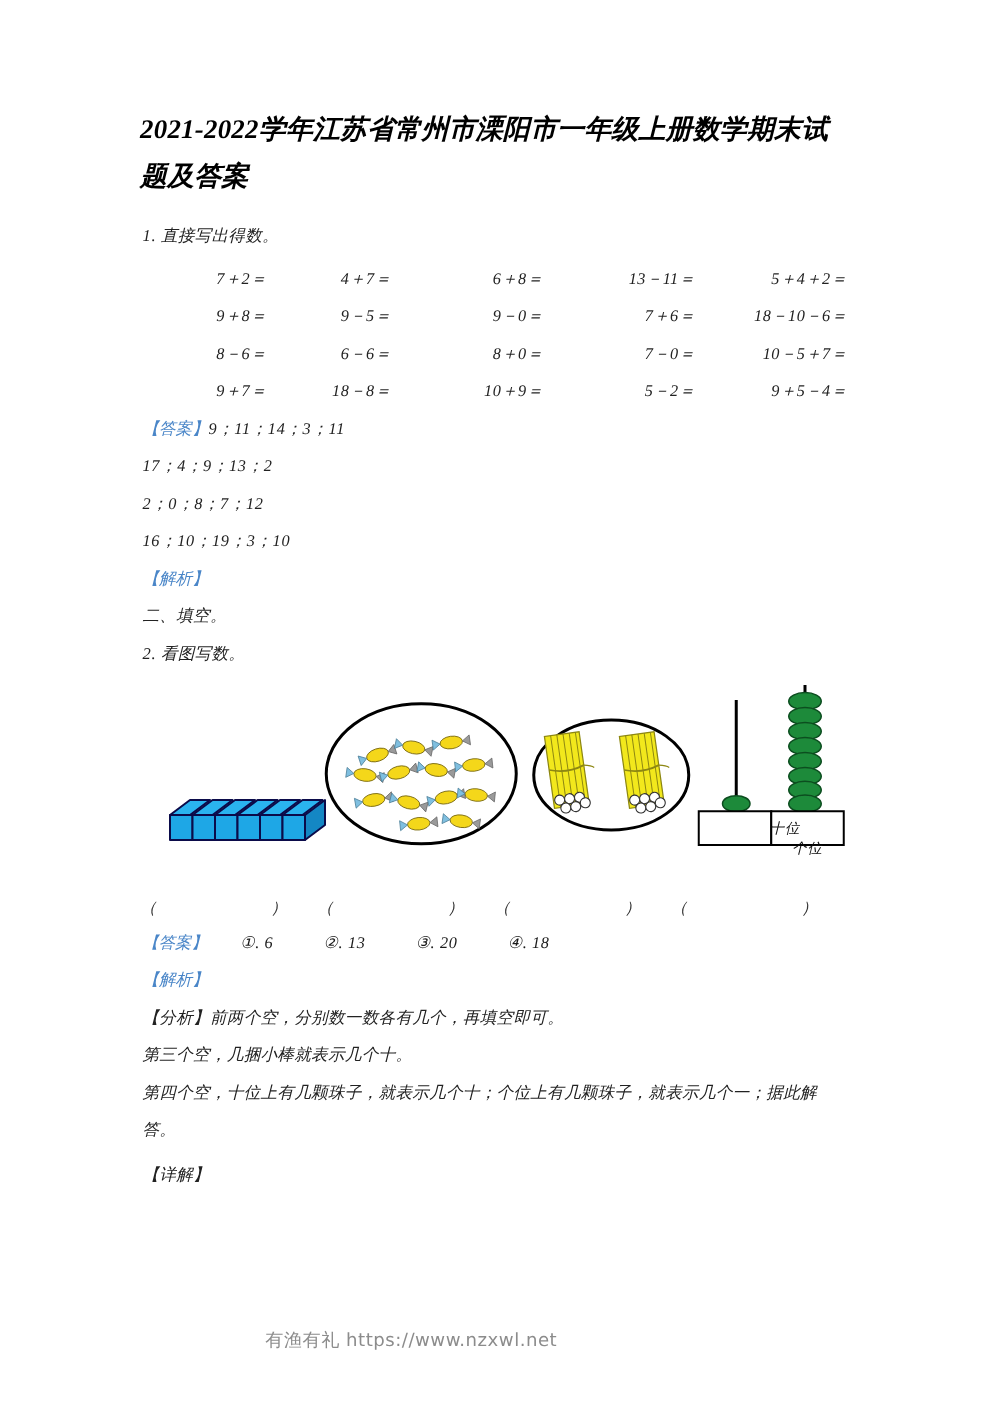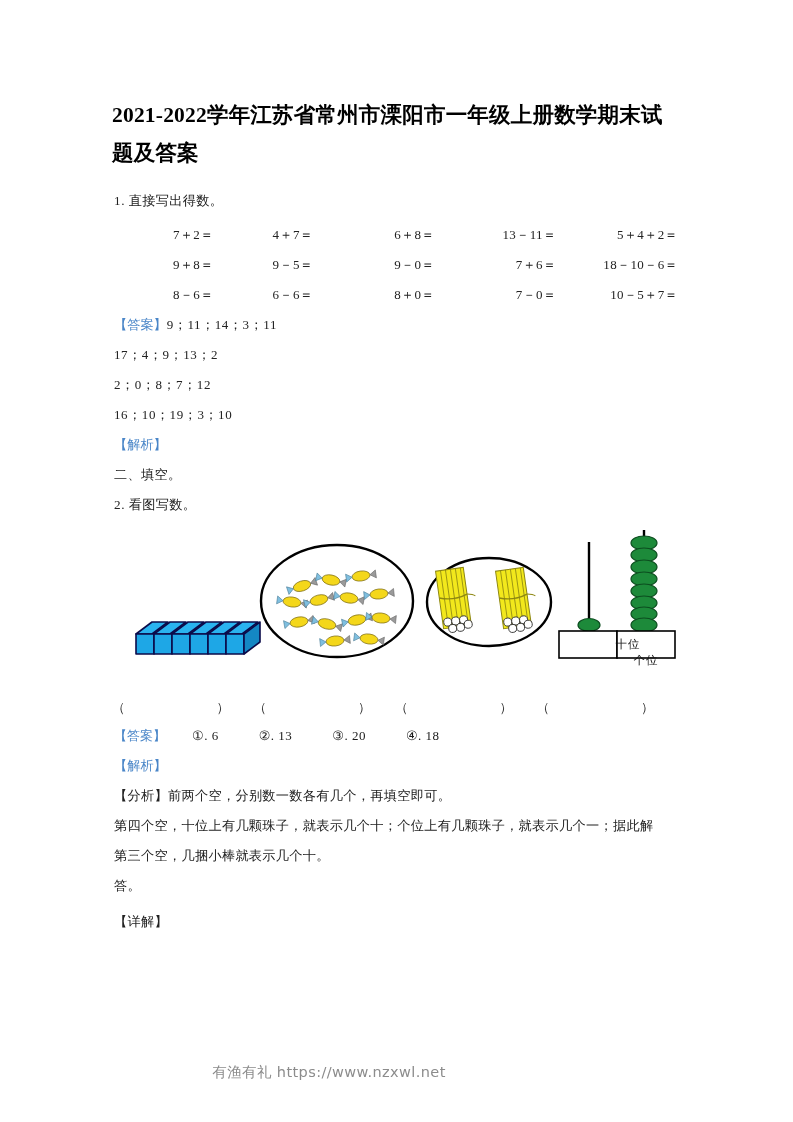--- a/index.html
+++ b/index.html
@@ -17,22 +17,23 @@
   }
   .page {
     position: absolute;
     left: 0; top: 0;
     width: 793px;
     height: 1122px;
   }
   .content {
     position: absolute;
     left: 112px;
-    top: 96px;
+    top: 84px;
     width: 570px;
+    font-style: italic;
   }
 
   
   .doc-title {
     font-family: "Liberation Serif", "DejaVu Serif", serif;
     font-size: 21.5px;
     font-weight: 700;
     line-height: 38px;
     letter-spacing: 0.2px;
     color: #000;
@@ -168,20 +169,27 @@
         <div class="calc-cell">9－0＝</div>
         <div class="calc-cell">7＋6＝</div>
         <div class="calc-cell">18－10－6＝</div>
       </div>
       <div class="calc-row">
         <div class="calc-cell">8－6＝</div>
         <div class="calc-cell">6－6＝</div>
         <div class="calc-cell">8＋0＝</div>
         <div class="calc-cell">7－0＝</div>
         <div class="calc-cell">10－5＋7＝</div>
+      </div>
+      <div class="calc-row">
+        <div class="calc-cell">9＋7＝</div>
+        <div class="calc-cell">18－8＝</div>
+        <div class="calc-cell">10＋9＝</div>
+        <div class="calc-cell">5－2＝</div>
+        <div class="calc-cell">9＋5－4＝</div>
       </div>
     </div>
 
     <p class="p p-indent">
       <span class="tag-blue">【答案】</span><span class="ans-line">9；11；14；3；11</span>
     </p>
     <p class="p p-indent ans-line">17；4；9；13；2</p>
     <p class="p p-indent ans-line">2；0；8；7；12</p>
     <p class="p p-indent ans-line">16；10；19；3；10</p>
     <p class="p p-indent tag-blue">【解析】</p>
@@ -382,22 +390,22 @@
       <span class="ans-item">②. 13</span>
       <span class="ans-item">③. 20</span>
       <span class="ans-item">④. 18</span>
     </div>
 
     <p class="p p-indent tag-blue">【解析】</p>
 
     <p class="p p-indent">
       <span>【分析】</span><span>前两个空，分别数一数各有几个，再填空即可。</span>
     </p>
+    <p class="p p-indent">第三个空，几捆小棒就表示几个十。</p>
     <p class="p p-indent">第四个空，十位上有几颗珠子，就表示几个十；个位上有几颗珠子，就表示几个一；据此解</p>
-    <p class="p p-indent">第三个空，几捆小棒就表示几个十。</p>
     <p class="p p-indent">答。</p>
 
     <div class="spacer-sm"></div>
     <p class="p p-indent">【详解】</p>
 
   </div>
 
   <div class="footer">
     <span class="cn">有渔有礼</span>
     <span>https://www.nzxwl.net</span>

